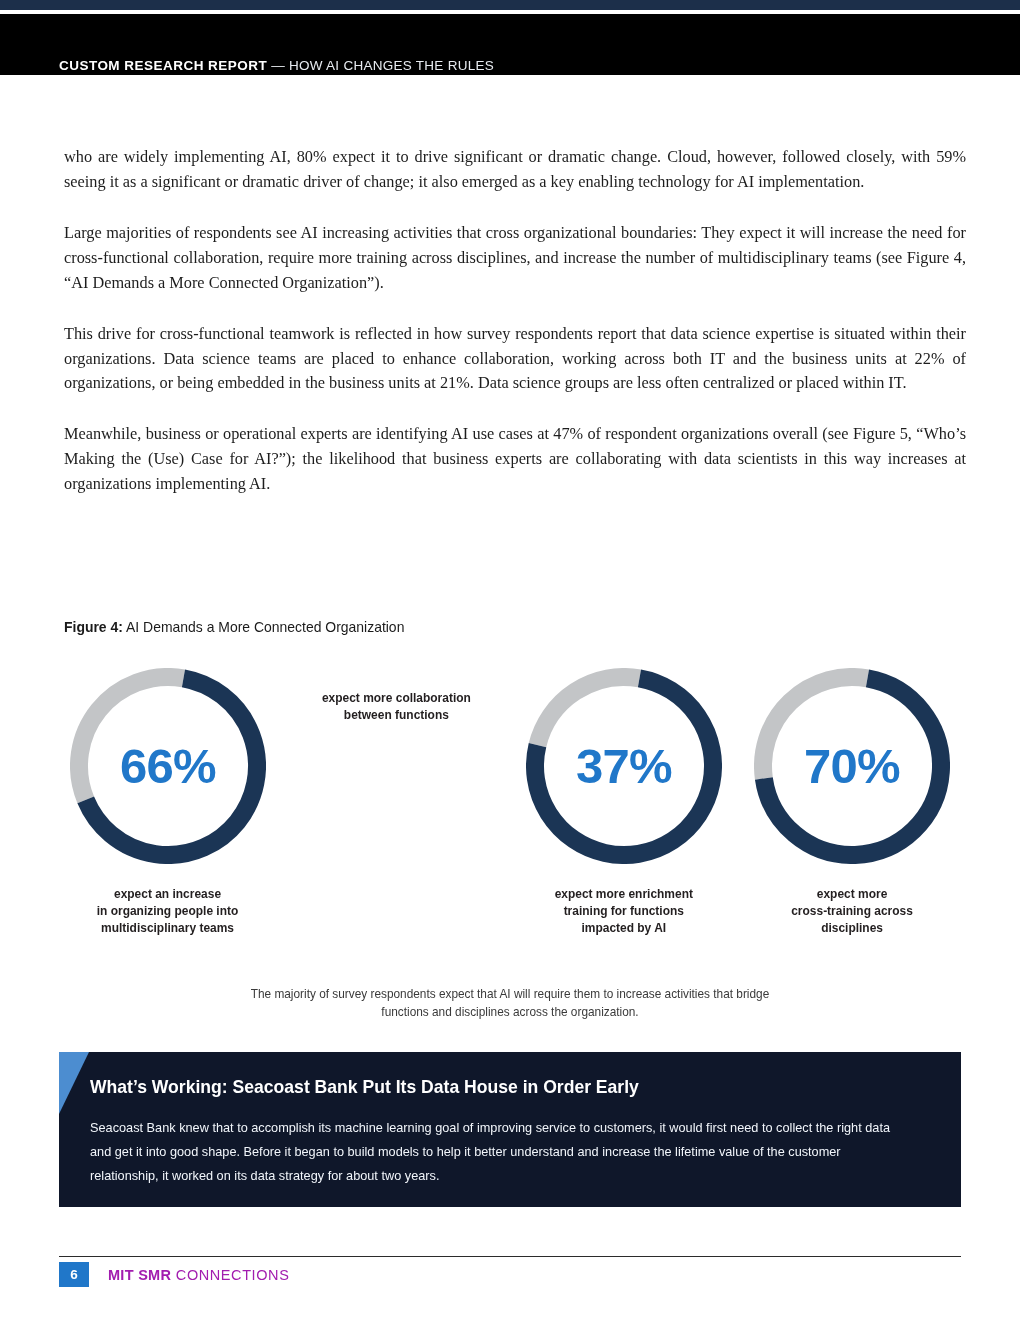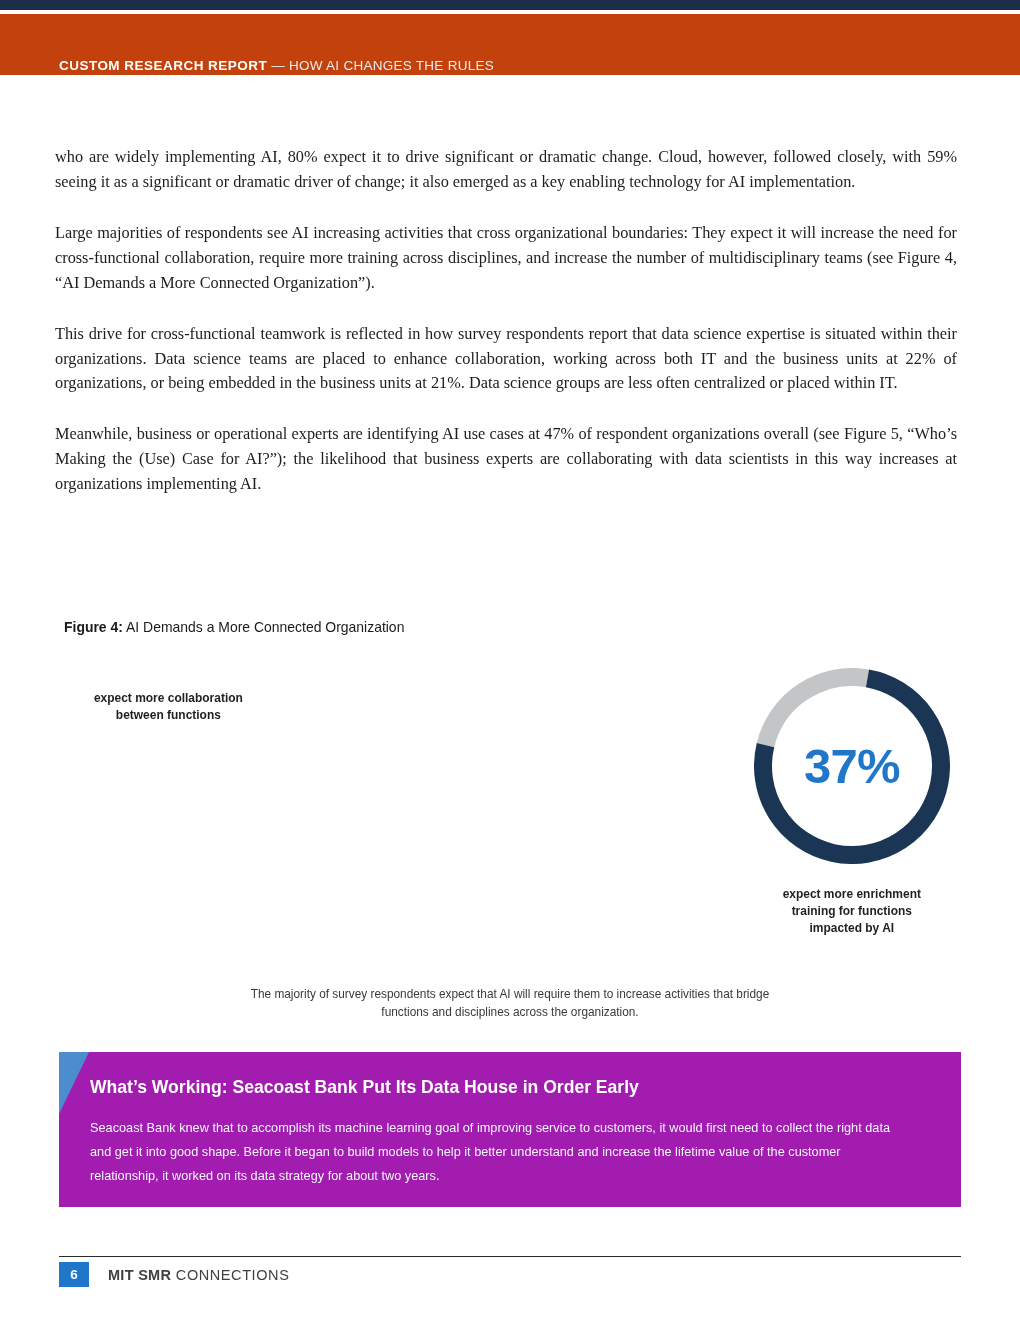--- a/index.html
+++ b/index.html
@@ -21,21 +21,21 @@
     top: 0; left: 0;
     width: 1020px;
     height: 10px;
     background: #1c2f4a;
   }
   .header-band {
     position: absolute;
     top: 14px; left: 0;
     width: 1020px;
     height: 61px;
-    background: #c2410c;
+    background: #000000;
   }
   .header-title {
     position: absolute;
     left: 59px;
     top: 44px;
     font-family: "Liberation Sans", sans-serif;
     font-size: 13.5px;
     letter-spacing: 0.02em;
     color: #ffffff;
     white-space: nowrap;
@@ -46,21 +46,21 @@
   }
   .header-title .light {
     font-weight: normal;
     color: #e8ecf1;
     letter-spacing: 0.02em;
   }
 
   
   .content {
     position: absolute;
-    left: 55px;
+    left: 64px;
     top: 145px;
     width: 902px;
   }
   p.body-par {
     margin: 0 0 26px 0;
     font-family: "Liberation Serif", serif;
     font-size: 16.3px;
     line-height: 1.53;
     color: #1d1d1d;
     text-align: justify;
@@ -142,21 +142,21 @@
     transform-origin: center top;
   }
 
   
   .callout {
     position: absolute;
     left: 59px;
     top: 1052px;
     width: 902px;
     height: 155px;
-    background: #a21caf;
+    background: #0f172a;
     overflow: hidden;
   }
   .callout-notch {
     position: absolute;
     left: 0; top: 0;
     width: 0; height: 0;
     border-top: 62px solid #4c8dd0;
     border-right: 30px solid transparent;
   }
   .callout-inner {
@@ -209,21 +209,21 @@
     font-weight: bold;
     font-size: 13.5px;
     display: flex;
     align-items: center;
     justify-content: center;
   }
   .footer-brand {
     margin-left: 19px;
     font-family: "Liberation Sans", sans-serif;
     font-size: 14.5px;
-    color: #404040;
+    color: #a21caf;
     letter-spacing: 0.04em;
     white-space: nowrap;
   }
   .footer-brand .b { font-weight: bold; letter-spacing: 0.02em; }
   .footer-brand .n { font-weight: normal; }
 </style>
 </head>
 <body>
 
 <div class="top-strip"></div>
@@ -238,40 +238,68 @@
   <p class="body-par">Large majorities of respondents see AI increasing activities that cross organizational boundaries: They expect it will increase the need for cross-functional collaboration, require more training across disciplines, and increase the number of multidisciplinary teams (see Figure 4, “AI Demands a More Connected Organization”).</p>
   <p class="body-par">This drive for cross-functional teamwork is reflected in how survey respondents report that data science expertise is situated within their organizations. Data science teams are placed to enhance collaboration, working across both IT and the business units at 22% of organizations, or being embedded in the business units at 21%. Data science groups are less often centralized or placed within IT.</p>
   <p class="body-par">Meanwhile, business or operational experts are identifying AI use cases at 47% of respondent organizations overall (see Figure 5, “Who’s Making the (Use) Case for AI?”); the likelihood that business experts are collaborating with data scientists in this way increases at organizations implementing AI.</p>
 </div>
 
 <div class="figure-title">
   <span class="fnum">Figure 4:</span><span class="ftext"> AI Demands a More Connected Organization</span>
 </div>
 
 <div class="donut-row" id="donut-row">
+    <div class="donut-cell">
+      <div class="donut">
+      <svg width="196" height="196" viewBox="0 0 196 196">
+        <path d="M 15.715403008504126 131.91526349517437 A 89 89 0 0 1 113.45468781235677 10.352109981913472" fill="none" stroke="#c3c5c7" stroke-width="18"></path>
+        <path d="M 113.45468781235681 10.352109981913486 A 89 89 0 1 1 15.715403008504126 131.91526349517437" fill="none" stroke="#1b3555" stroke-width="18"></path>
+      </svg>
+        <div class="pct">66%</div>
+      </div>
+      <div class="donut-label">
+        <div>expect an increase</div>
+        <div>in organizing people into</div>
+        <div>multidisciplinary teams</div>
+      </div>
+    </div>
     <div class="donut-cell">
       <div class="donut-label">
         <div>expect more collaboration</div>
         <div>between functions</div>
       </div>
     </div>
     <div class="donut-cell">
       <div class="donut">
       <svg width="196" height="196" viewBox="0 0 196 196">
         <path d="M 11.495470948509393 77.07235193386947 A 89 89 0 0 1 113.45468781235677 10.352109981913472" fill="none" stroke="#c3c5c7" stroke-width="18"></path>
         <path d="M 113.45468781235681 10.352109981913486 A 89 89 0 1 1 11.495470948509393 77.07235193386947" fill="none" stroke="#1b3555" stroke-width="18"></path>
       </svg>
         <div class="pct">37%</div>
       </div>
       <div class="donut-label">
         <div>expect more enrichment</div>
         <div>training for functions</div>
         <div>impacted by AI</div>
       </div>
     </div>
+    <div class="donut-cell">
+      <div class="donut">
+      <svg width="196" height="196" viewBox="0 0 196 196">
+        <path d="M 9.86614188200025 110.38640598544585 A 89 89 0 0 1 113.45468781235677 10.352109981913472" fill="none" stroke="#c3c5c7" stroke-width="18"></path>
+        <path d="M 113.45468781235681 10.352109981913486 A 89 89 0 1 1 9.86614188200025 110.38640598544585" fill="none" stroke="#1b3555" stroke-width="18"></path>
+      </svg>
+        <div class="pct">70%</div>
+      </div>
+      <div class="donut-label">
+        <div>expect more</div>
+        <div>cross-training across</div>
+        <div>disciplines</div>
+      </div>
+    </div>
   </div>
 
 <div class="fig-caption">
   <span>The majority of survey respondents expect that AI will require them to increase activities that</span>
   <span>bridge functions and disciplines across the organization.</span>
 </div>
 
 <div class="callout">
   <div class="callout-notch"></div>
   <div class="callout-inner">

